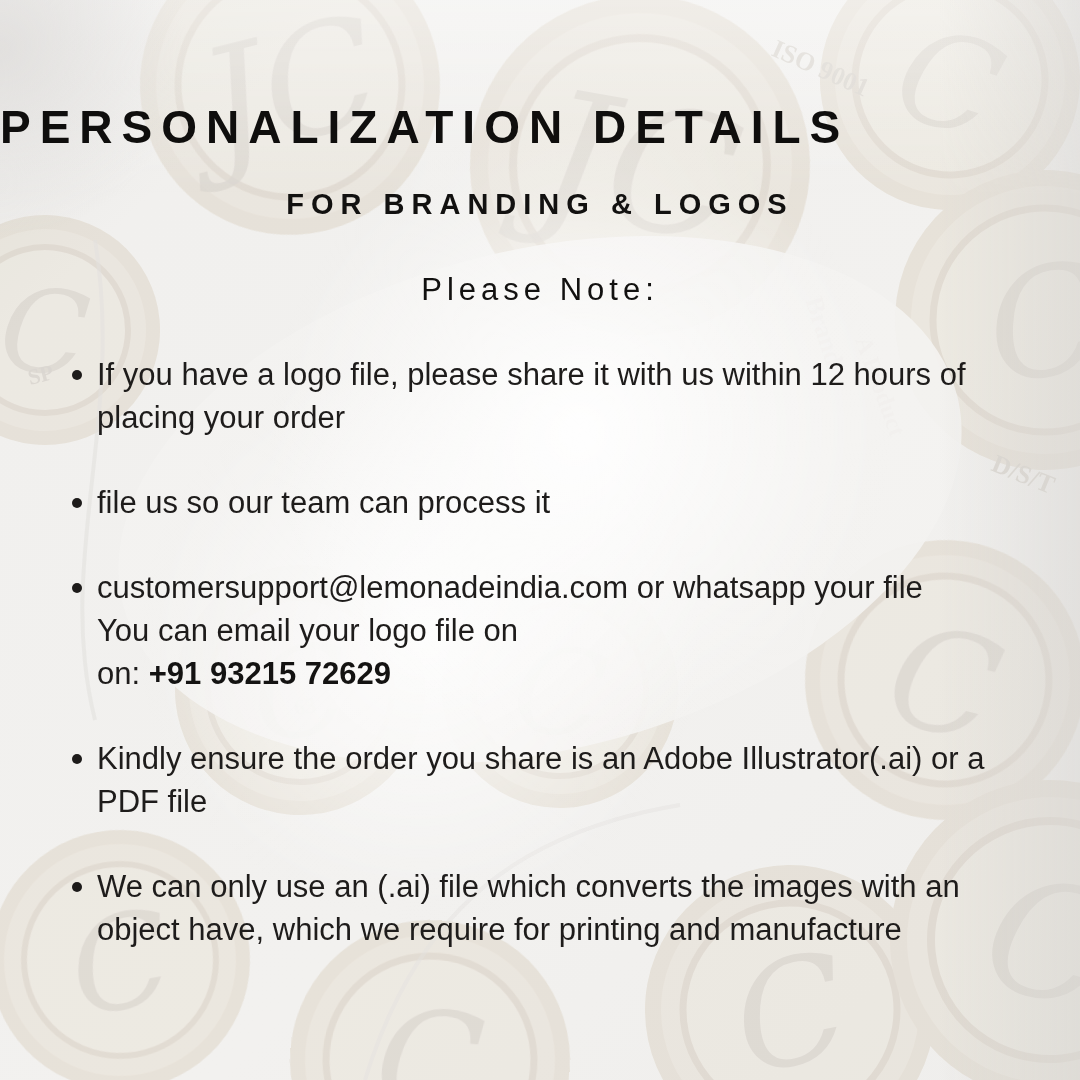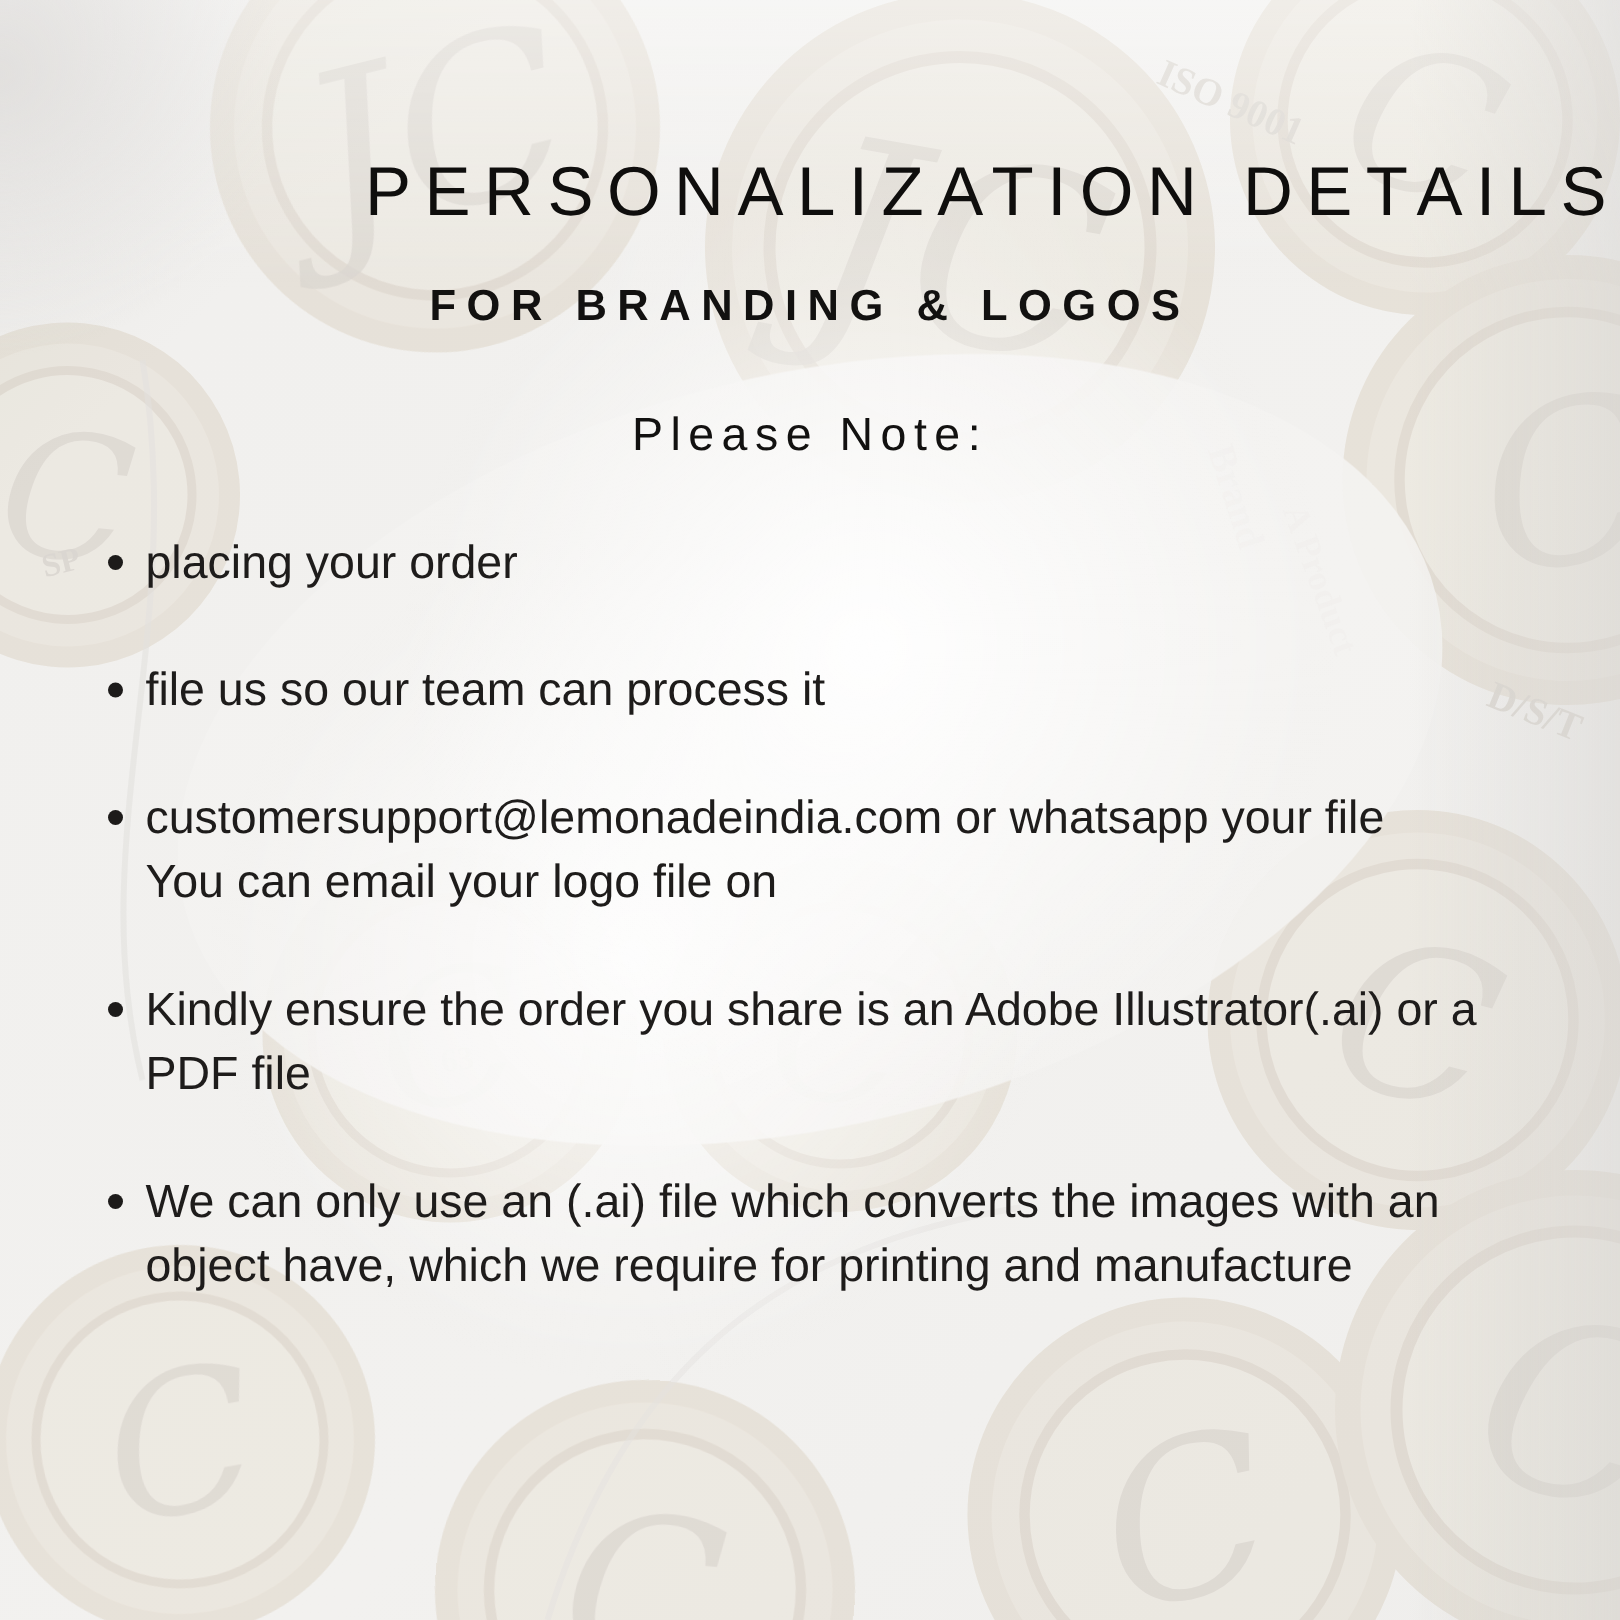--- a/index.html
+++ b/index.html
@@ -32,23 +32,23 @@
   .content {
     position: relative;
     width: 1080px; height: 1080px;
     color: #1d1b1a;
   }
   .title {
     margin: 0;
     padding-top: 104px;
     font-size: 46px;
     line-height: 1;
-    font-weight: normal;
+    font-weight: bold;
     letter-spacing: 9px;
-    text-align: right;
+    text-align: left;
     color: #0f0e0d;
   }
   .subtitle {
     margin: 40px 0 0 0;
     font-size: 29px;
     line-height: 1;
     font-weight: bold;
     letter-spacing: 7px;
     text-align: center;
     color: #121110;
@@ -194,30 +194,32 @@
   <div class="bg-wash"></div>
 
   <div class="content">
     <h1 class="title">PERSONALIZATION DETAILS</h1>
     <h2 class="subtitle">FOR BRANDING &amp; LOGOS</h2>
     <h3 class="note-heading">Please Note:</h3>
 
     <ul class="bullet-list">
       <li>
         <span class="dot"></span>
+        <div class="line">If you have a logo file, please share it with us within 12 hours of</div>
         <div class="line">placing your order</div>
       </li>
       <li>
         <span class="dot"></span>
         <div class="line">file us so our team can process it</div>
       </li>
       <li>
         <span class="dot"></span>
         <div class="line">customersupport@lemonadeindia.com or whatsapp your file</div>
         <div class="line">You can email your logo file on</div>
+        <div class="line"><span>on: </span><span class="phone">+91 93215 72629</span></div>
       </li>
       <li>
         <span class="dot"></span>
         <div class="line">Kindly ensure the order you share is an Adobe Illustrator(.ai) or a</div>
         <div class="line">PDF file</div>
       </li>
       <li>
         <span class="dot"></span>
         <div class="line">We can only use an (.ai) file which converts the images with an</div>
         <div class="line">object have, which we require for printing and manufacture</div>

